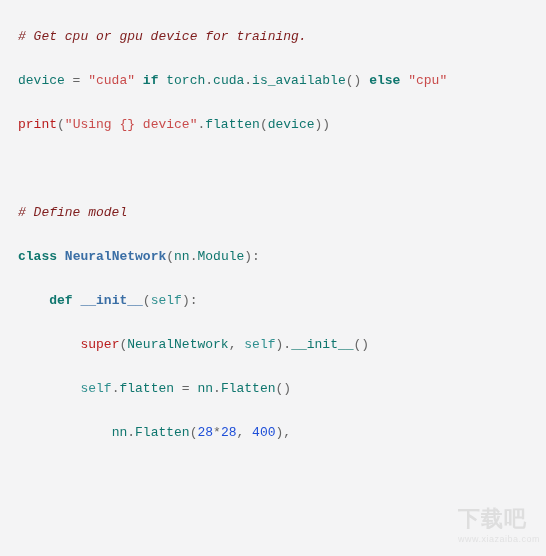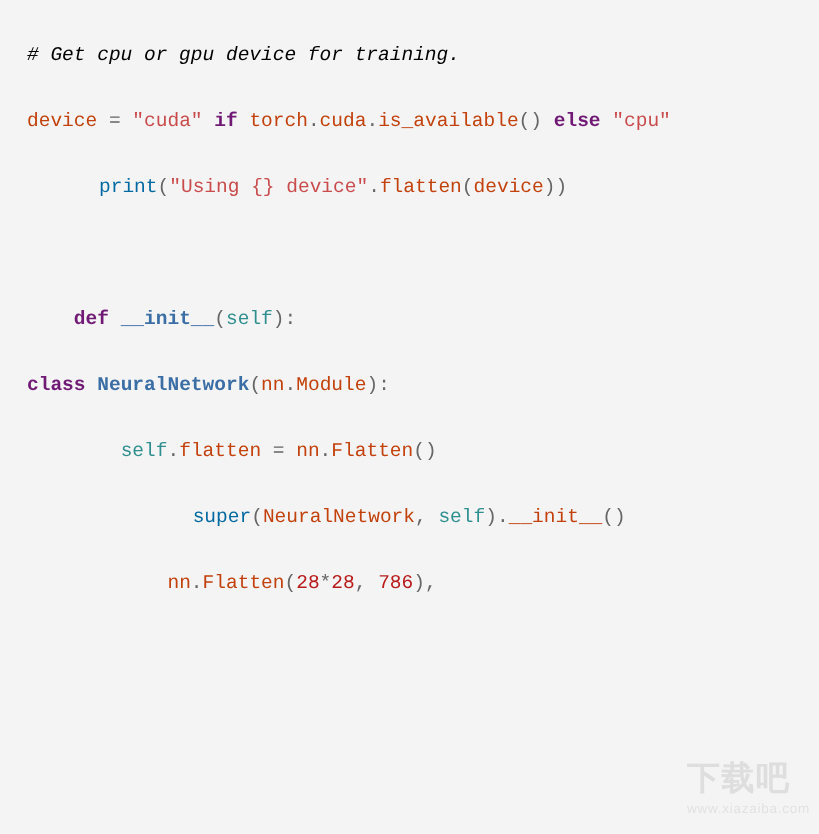--- a/index.html
+++ b/index.html
@@ -12,29 +12,29 @@
     color: #666;
     position: relative;
     width: 546px;
     height: 556px;
     overflow: hidden;
   }
   .code-container {
     padding: 4px 18px;
     white-space: pre;
   }
-  .tok-comment { color: #000000; font-style: italic; }
+  .tok-comment { color: #7f1d1d; font-style: italic; }
   .tok-string  { color: #c94b4b; }
-  .tok-keyword { color: #701a75; font-weight: bold; }
-  .tok-builtin { color: #0369a1; margin-left: 48px; }
+  .tok-keyword { color: #0f766e; font-weight: bold; }
+  .tok-builtin { color: #b91c1c; }
   .tok-def     { color: #3a6ea5; font-weight: bold; }
   .tok-classnm { color: #3a6ea5; font-weight: bold; }
-  .tok-number  { color: #b91c1c; }
+  .tok-number  { color: #1d4ed8; }
   .tok-punct   { color: #666; }
-  .tok-name    { color: #c2410c; }
+  .tok-name    { color: #0f766e; }
   .tok-self    { color: #2f8f8f; }
 
   .watermark {
     position: absolute;
     right: 6px;
     bottom: 6px;
     font-family: Arial, sans-serif;
     font-size: 22px;
     font-weight: bold;
     color: rgba(120,120,120,0.18);
@@ -52,25 +52,26 @@
   }
 </style>
 </head>
 <body>
 
 <div class="code-container">
 <div><span class="tok-comment"># Get cpu or gpu device for training.</span></div>
 <div><span class="tok-name">device</span><span class="tok-punct"> = </span><span class="tok-string">"cuda"</span> <span class="tok-keyword">if</span><span class="tok-name"> torch</span><span class="tok-punct">.</span><span class="tok-name">cuda</span><span class="tok-punct">.</span><span class="tok-name">is_available</span><span class="tok-punct">()</span> <span class="tok-keyword">else</span> <span class="tok-string">"cpu"</span></div>
 <div><span class="tok-builtin">print</span><span class="tok-punct">(</span><span class="tok-string">"Using {} device"</span><span class="tok-punct">.</span><span class="tok-name">flatten</span><span class="tok-punct">(</span><span class="tok-name">device</span><span class="tok-punct">))</span></div>
 <div> </div>
+<div><span class="tok-comment"># Define model</span></div>
+<div><span class="tok-keyword">class</span> <span class="tok-classnm">NeuralNetwork</span><span class="tok-punct">(</span><span class="tok-name">nn</span><span class="tok-punct">.</span><span class="tok-name">Module</span><span class="tok-punct">):</span></div>
 <div>    <span class="tok-keyword">def</span> <span class="tok-def">__init__</span><span class="tok-punct">(</span><span class="tok-self">self</span><span class="tok-punct">):</span></div>
-<div><span class="tok-keyword">class</span> <span class="tok-classnm">NeuralNetwork</span><span class="tok-punct">(</span><span class="tok-name">nn</span><span class="tok-punct">.</span><span class="tok-name">Module</span><span class="tok-punct">):</span></div>
+<div>        <span class="tok-builtin">super</span><span class="tok-punct">(</span><span class="tok-name">NeuralNetwork</span><span class="tok-punct">, </span><span class="tok-self">self</span><span class="tok-punct">)</span><span class="tok-punct">.</span><span class="tok-name">__init__</span><span class="tok-punct">()</span></div>
 <div>        <span class="tok-self">self</span><span class="tok-punct">.</span><span class="tok-name">flatten</span><span class="tok-punct"> = </span><span class="tok-name">nn</span><span class="tok-punct">.</span><span class="tok-name">Flatten</span><span class="tok-punct">()</span></div>
-<div>        <span class="tok-builtin">super</span><span class="tok-punct">(</span><span class="tok-name">NeuralNetwork</span><span class="tok-punct">, </span><span class="tok-self">self</span><span class="tok-punct">)</span><span class="tok-punct">.</span><span class="tok-name">__init__</span><span class="tok-punct">()</span></div>
-<div>            <span class="tok-name">nn</span><span class="tok-punct">.</span><span class="tok-name">Flatten</span><span class="tok-punct">(</span><span class="tok-number">28</span><span class="tok-punct">*</span><span class="tok-number">28</span><span class="tok-punct">, </span><span class="tok-number">786</span><span class="tok-punct">),</span></div>
+<div>            <span class="tok-name">nn</span><span class="tok-punct">.</span><span class="tok-name">Flatten</span><span class="tok-punct">(</span><span class="tok-number">28</span><span class="tok-punct">*</span><span class="tok-number">28</span><span class="tok-punct">, </span><span class="tok-number">400</span><span class="tok-punct">),</span></div>
 <div>            </div>
 
 
 
 
 
 
 
 
 

